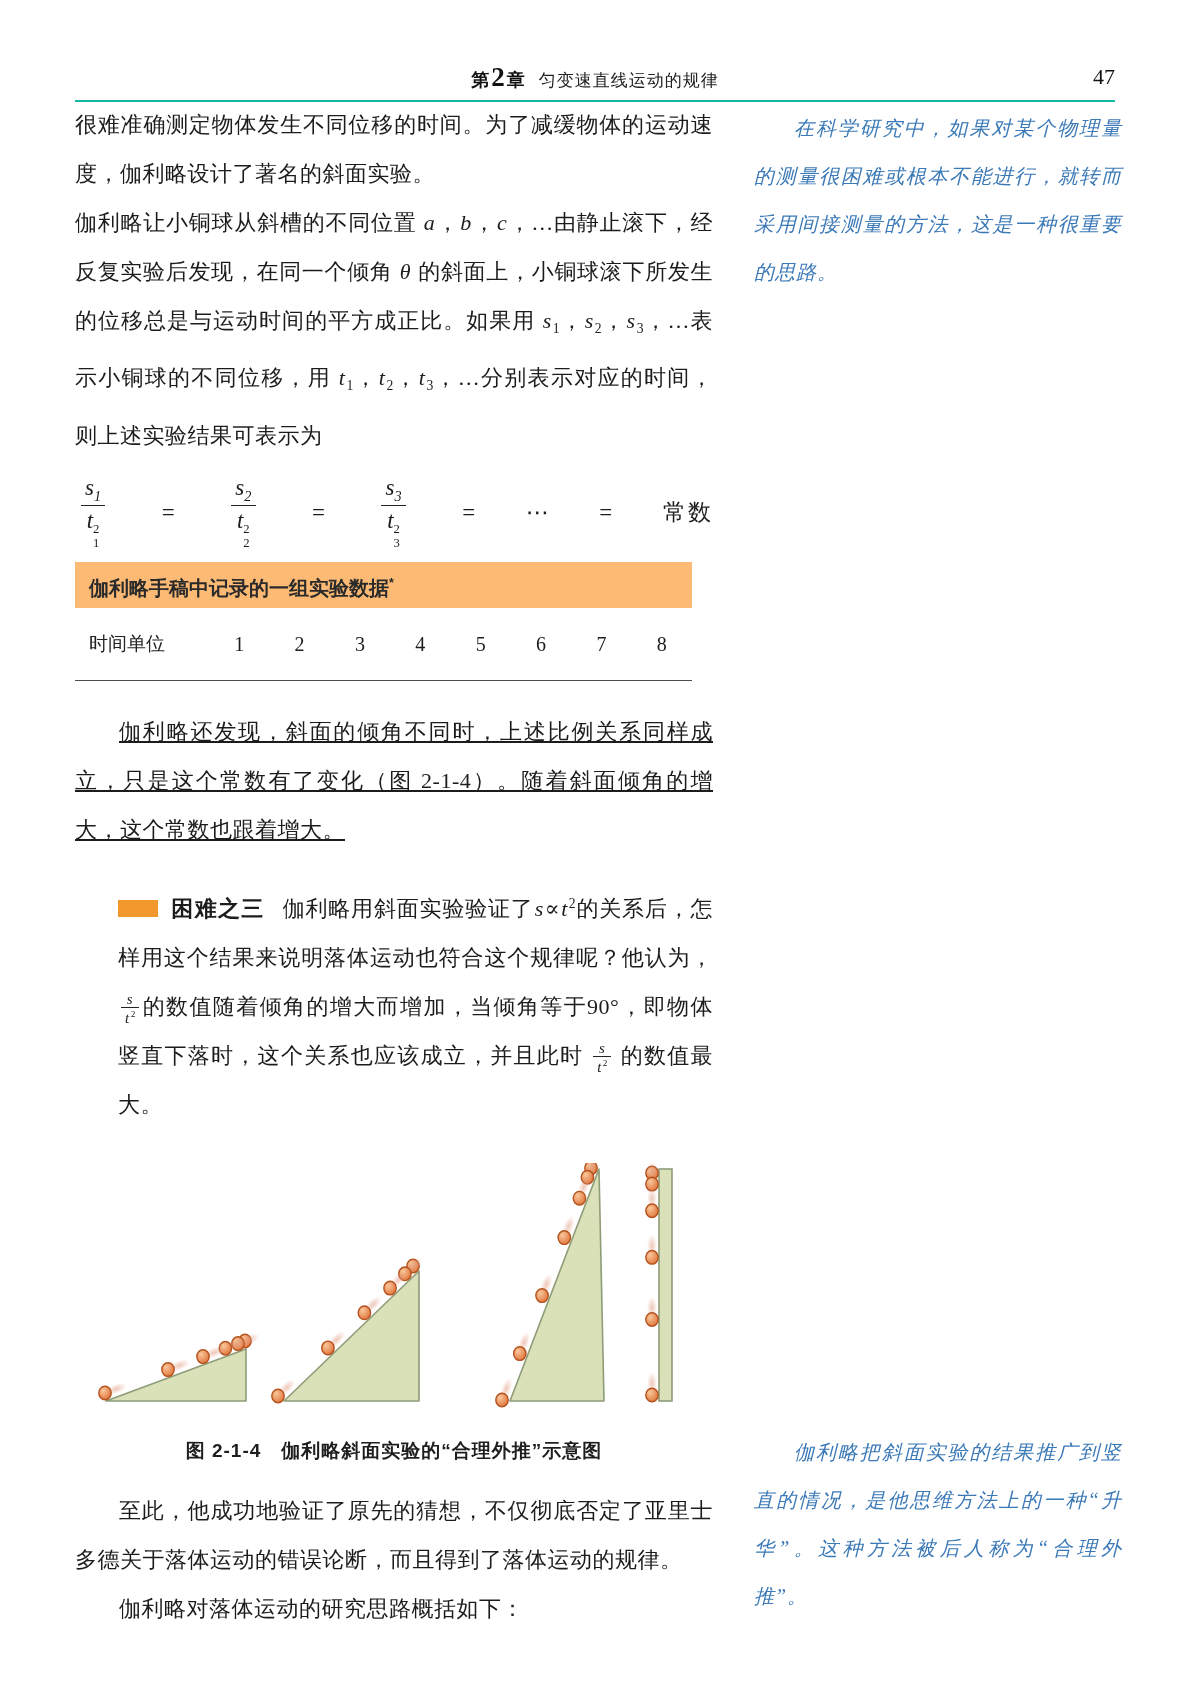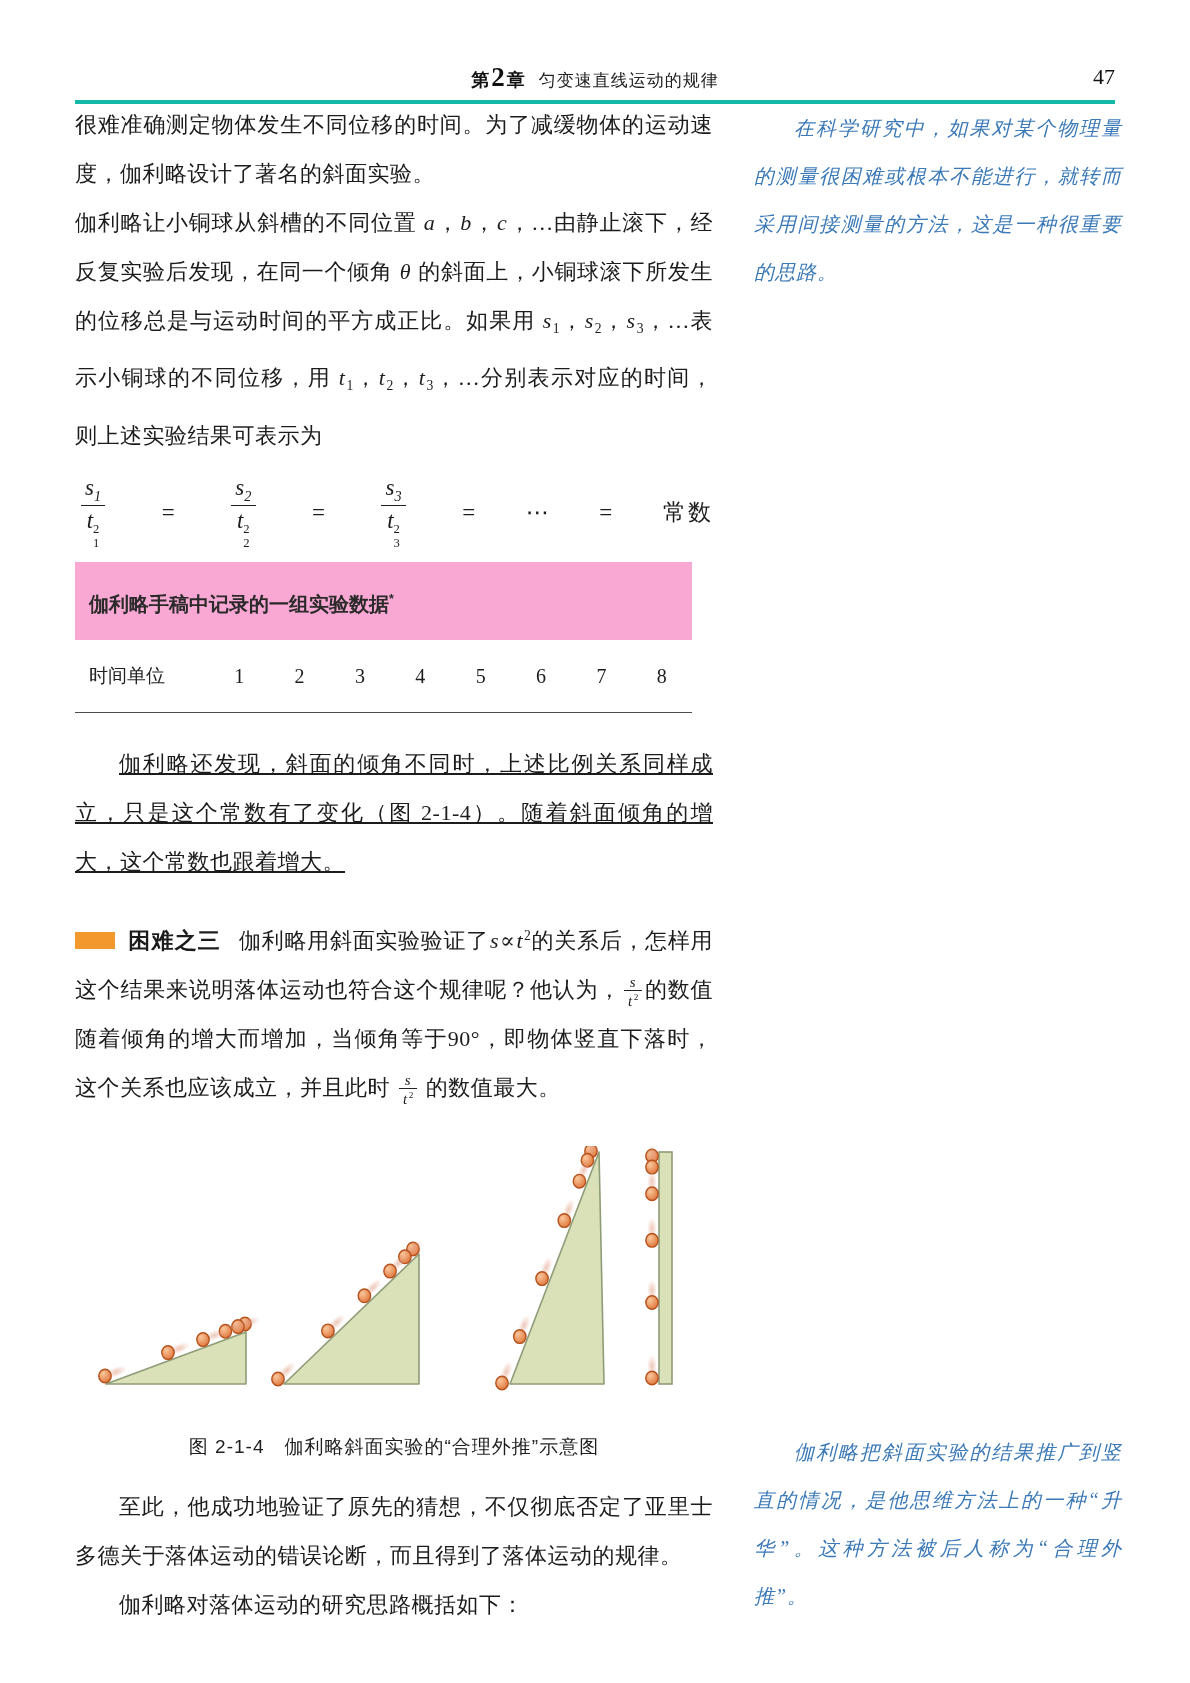--- a/index.html
+++ b/index.html
@@ -3,21 +3,21 @@
 <meta charset="utf-8">
 <style>
   html,body{margin:0;padding:0;background:#e8e8e8;}
   .page{
     position:relative;width:1190px;height:1683px;margin:0 auto;background:#ffffff;
     font-family:"Liberation Serif","DejaVu Serif",serif;color:#1c1c1c;overflow:hidden;
   }
   
   .pagehead{
     position:absolute;left:75px;right:75px;top:62px;height:38px;
-    border-bottom:4px solid #14b8a6;
+    border-bottom:2px solid #14b8a6;
   }
   .chapline{
     position:absolute;left:0;right:0;top:0;text-align:center;white-space:nowrap;
     font-family:"Liberation Sans","DejaVu Sans",sans-serif;
   }
   .chap-pre{font-size:18px;font-weight:bold;color:#111;}
   .chap-num{font-size:27px;font-weight:bold;font-family:"Liberation Serif",serif;color:#111;padding:0 2px;}
   .chap-title{font-size:17px;color:#222;margin-left:14px;letter-spacing:1px;}
   .pagenum{position:absolute;right:0;top:2px;font-size:22px;color:#111;}
   
@@ -45,46 +45,46 @@
   .ss span{display:block;font-style:normal;}
   .eq{margin:0 10px;font-style:normal;}
   .const{font-style:normal;letter-spacing:2px;}
   
   .ifrac{display:inline-flex;flex-direction:column;align-items:center;font-size:0.68em;line-height:1.1;vertical-align:middle;margin:0 3px;}
   .ifrac .ifd{border-top:1.2px solid #222;padding:1px 3px 0 3px;}
   .ifrac .ifn{padding:0 3px;}
   
   .exp-table{width:617px;margin-top:6px;}
   .exp-title{
-    background:#f9a8d4;font-family:"Liberation Sans","DejaVu Sans",sans-serif;
-    font-size:20px;font-weight:bold;color:#2a2a2a;padding:24px 14px;line-height:26px;
+    background:#fdba74;font-family:"Liberation Sans","DejaVu Sans",sans-serif;
+    font-size:20px;font-weight:bold;color:#2a2a2a;padding:8px 14px;line-height:26px;
   }
   table.datatbl{width:100%;border-collapse:collapse;font-size:20px;}
   table.datatbl td{
     padding:23px 2px;border-bottom:1.6px solid #4d4d4d;text-align:center;white-space:nowrap;
   }
   table.datatbl td.rowlabel{
     font-family:"Liberation Sans","DejaVu Sans",sans-serif;text-align:left;padding-left:14px;width:118px;font-size:19px;color:#222;
   }
   .tbl-footnote{font-size:19px;color:#2e2e2e;margin-top:14px;letter-spacing:0.5px;}
   
-  .difficulty{margin-top:24px;}
+  .difficulty{margin-top:24px;margin-left:43px;}
   .diff-marker{
     display:inline-block;width:40px;height:17px;background:#f2982d;
     vertical-align:-1px;margin-right:13px;
   }
   .diff-label{
     font-family:"Liberation Sans","DejaVu Sans",sans-serif;font-weight:bold;font-size:22px;
     margin-right:18px;letter-spacing:1px;
   }
   
   .figure-wrap{margin-top:34px;text-align:center;}
   .fig-caption{
     text-align:center;font-family:"Liberation Sans","DejaVu Sans",sans-serif;
-    font-weight:normal;font-size:19px;color:#1e1e1e;margin-top:39px;letter-spacing:1px;
+    font-weight:bold;font-size:19px;color:#1e1e1e;margin-top:26px;letter-spacing:1px;
   }
   .spacer-p3{margin-top:26px;text-decoration:underline;}
   .spacer-p4{margin-top:22px;}
   sup{font-size:0.62em;}
   sub{font-size:0.62em;}
 </style>
 </head>
 <body>
 
 <div class="page">

